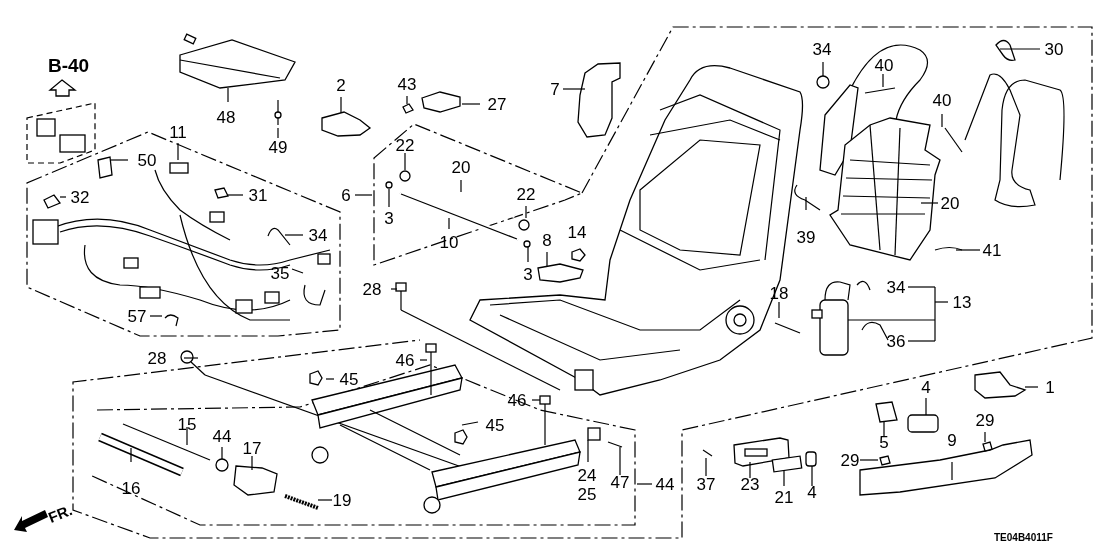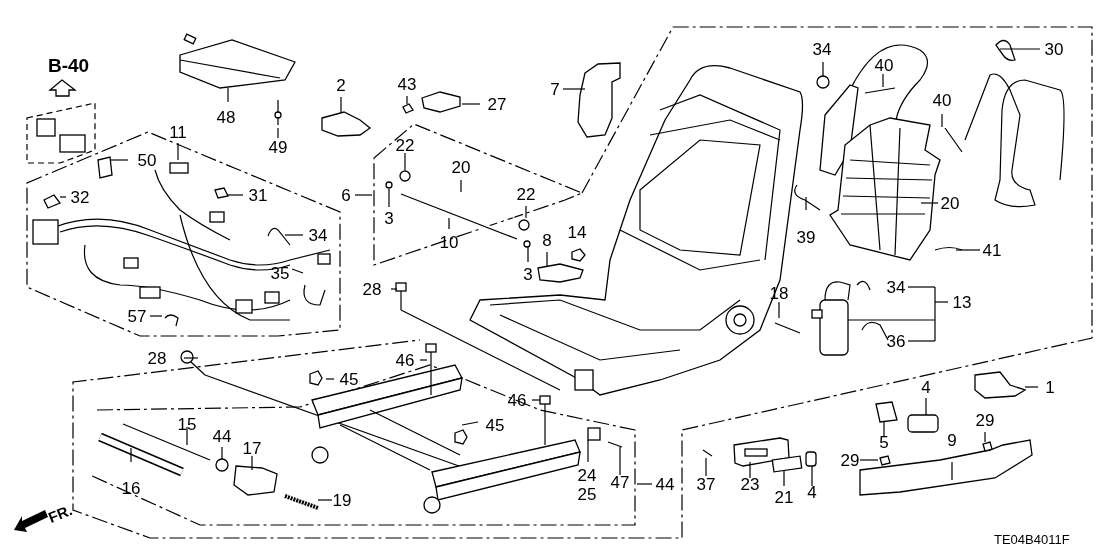--- a/index.html
+++ b/index.html
@@ -4,21 +4,21 @@
 <style>
   html, body { margin: 0; padding: 0; background: #ffffff; }
   #canvas { position: relative; width: 1108px; height: 553px; overflow: hidden; background: #fff;
             font-family: "Liberation Sans", sans-serif; color: #000; }
   svg#art { position: absolute; left: 0; top: 0; }
   .callout { position: absolute; font-size: 17px; line-height: 17px; color: #000; white-space: nowrap;
              font-family: "Liberation Sans", sans-serif; transform: translate(-50%, -50%); cursor: pointer; }
   .ref { position: absolute; font-weight: bold; font-size: 19px; font-family: "Liberation Sans", sans-serif; }
   .fr-label { position: absolute; font-weight: bold; font-size: 15px; font-family: "Liberation Sans", sans-serif;
               transform: rotate(-22deg); }
-  .diag-code { position: absolute; font-size: 13px; font-family: "Liberation Sans", sans-serif; }
+  .diag-code { position: absolute; font-size: 10px; font-family: "Liberation Sans", sans-serif; font-weight: bold; }
   .part { fill: #fff; stroke: #000; stroke-width: 1.3; }
   .ln { stroke: #000; stroke-width: 1.2; fill: none; }
   .dash { stroke: #000; stroke-width: 1.2; fill: none; stroke-dasharray: 16 4 3 4; }
   .short-dash { stroke: #000; stroke-width: 1.2; fill: none; stroke-dasharray: 6 4; }
 </style>
 </head>
 <body>
 
 <div id="canvas">
 

